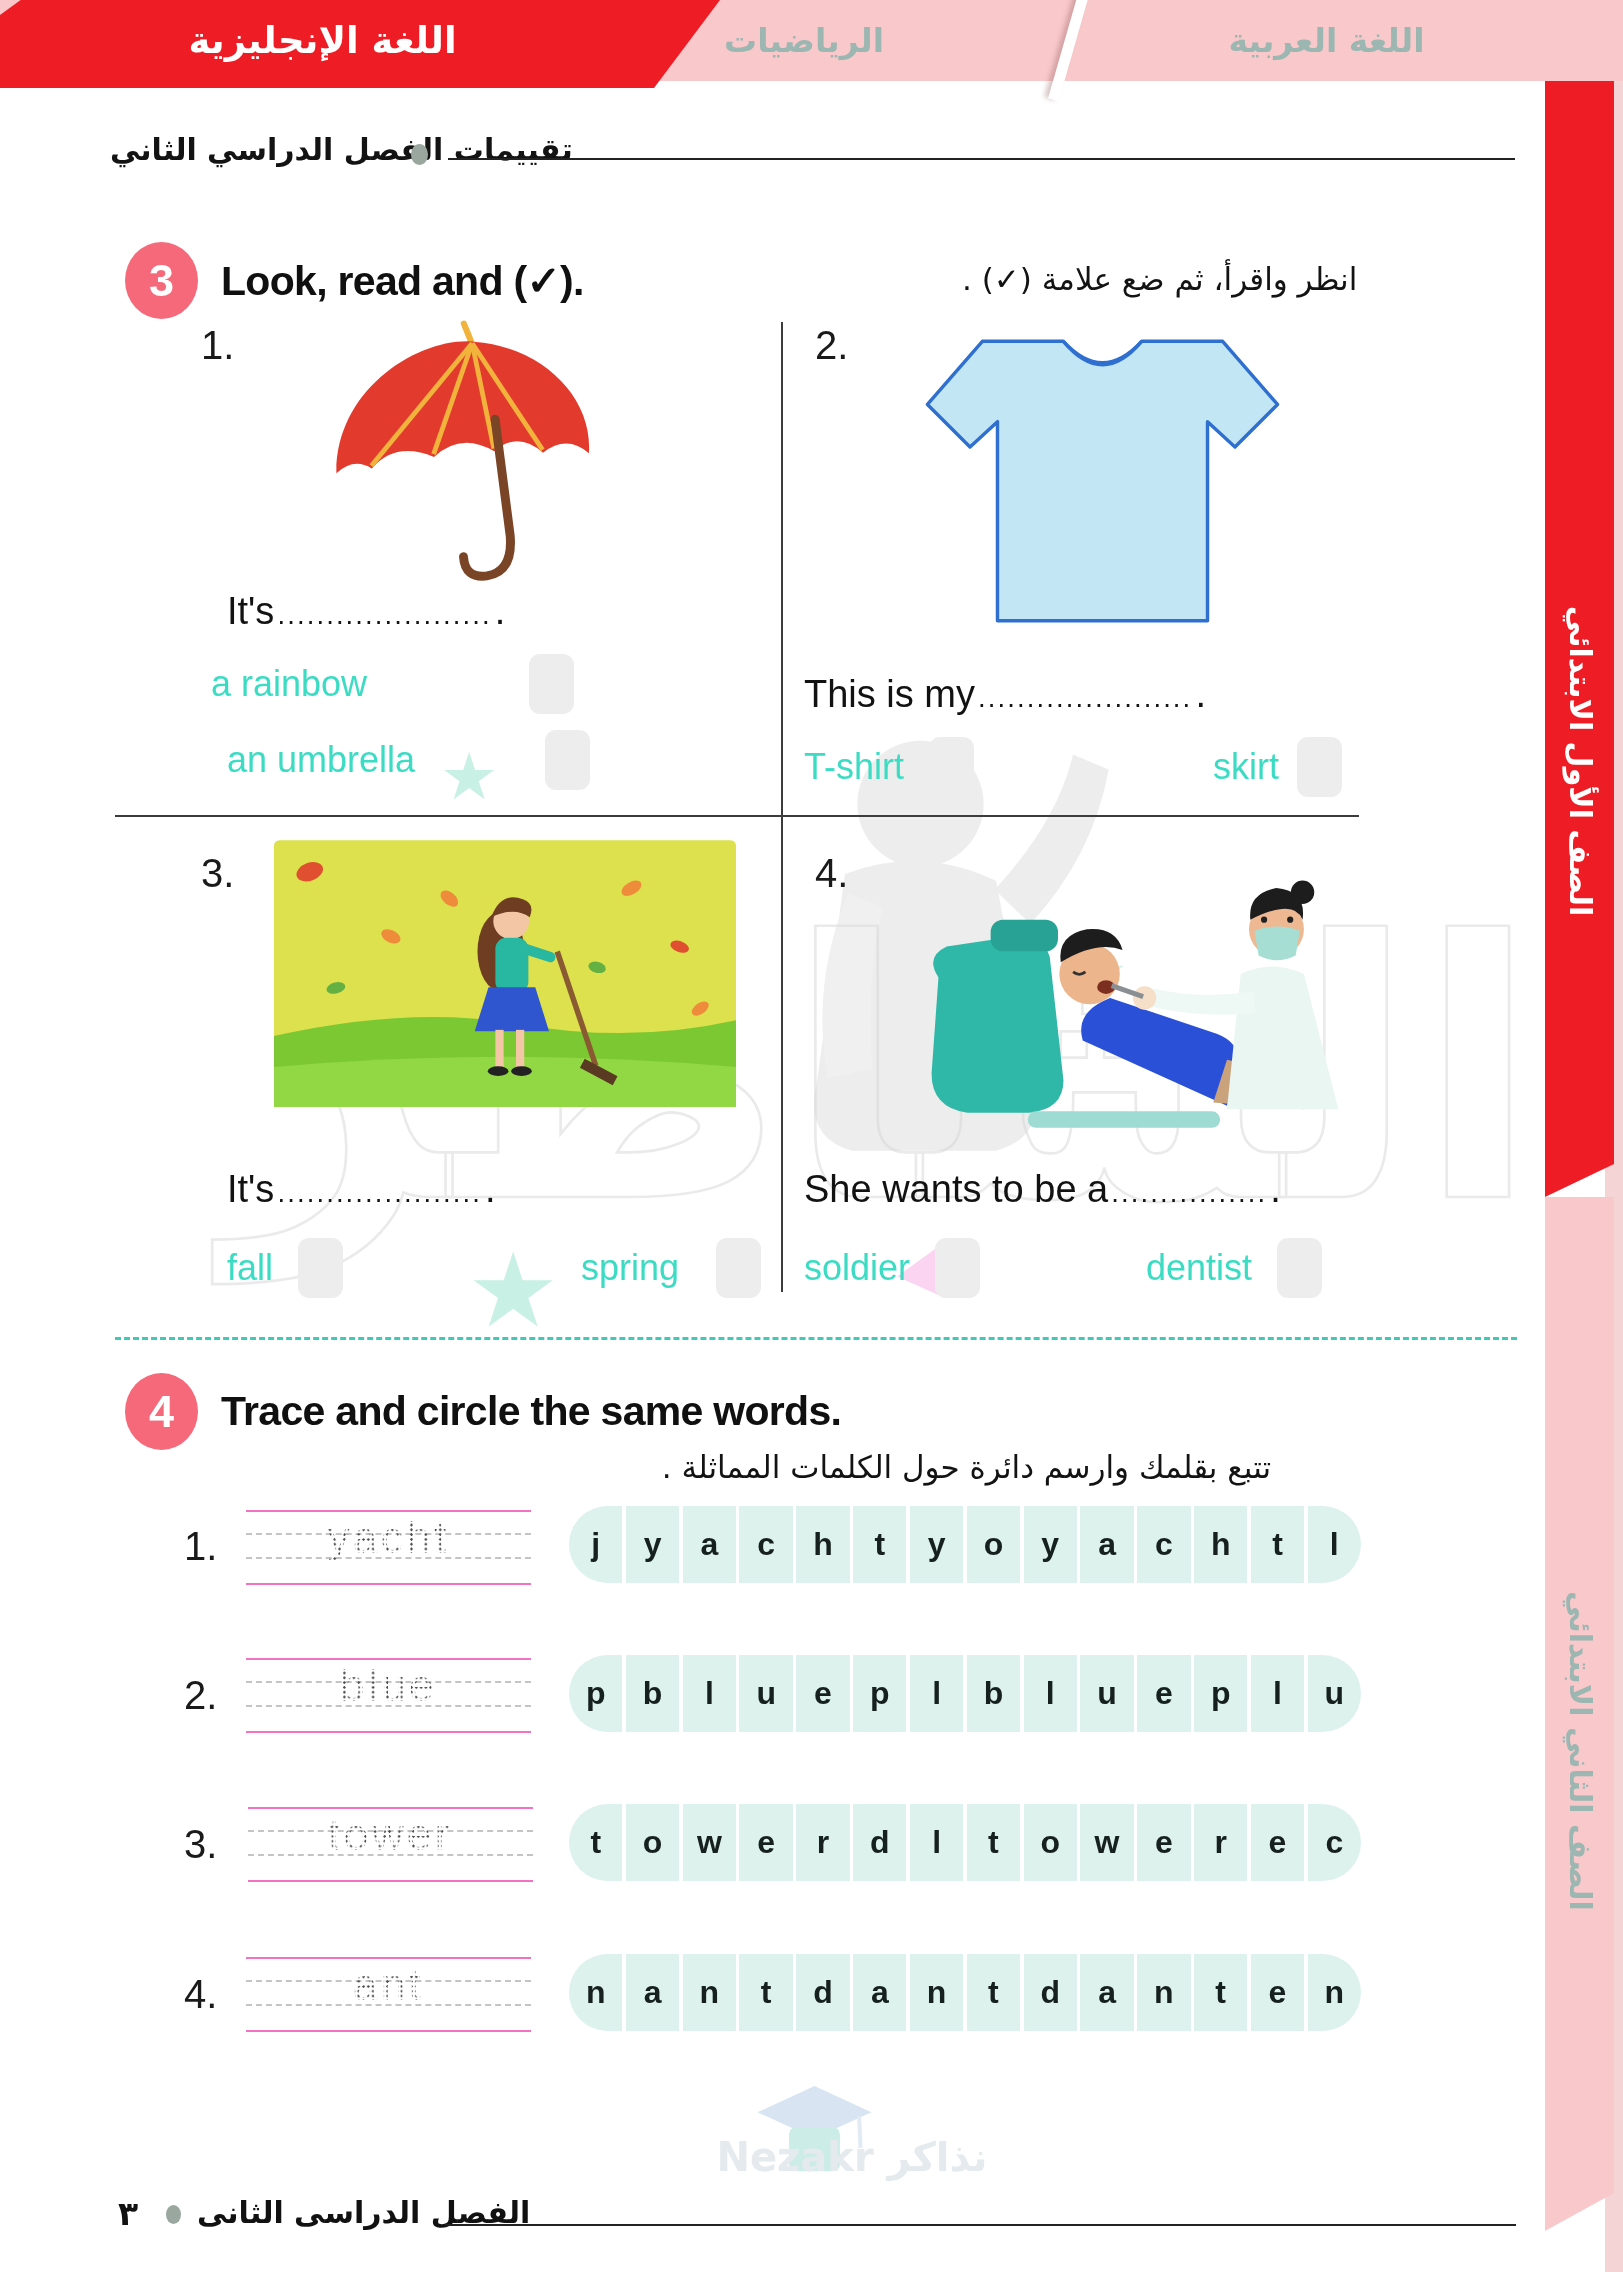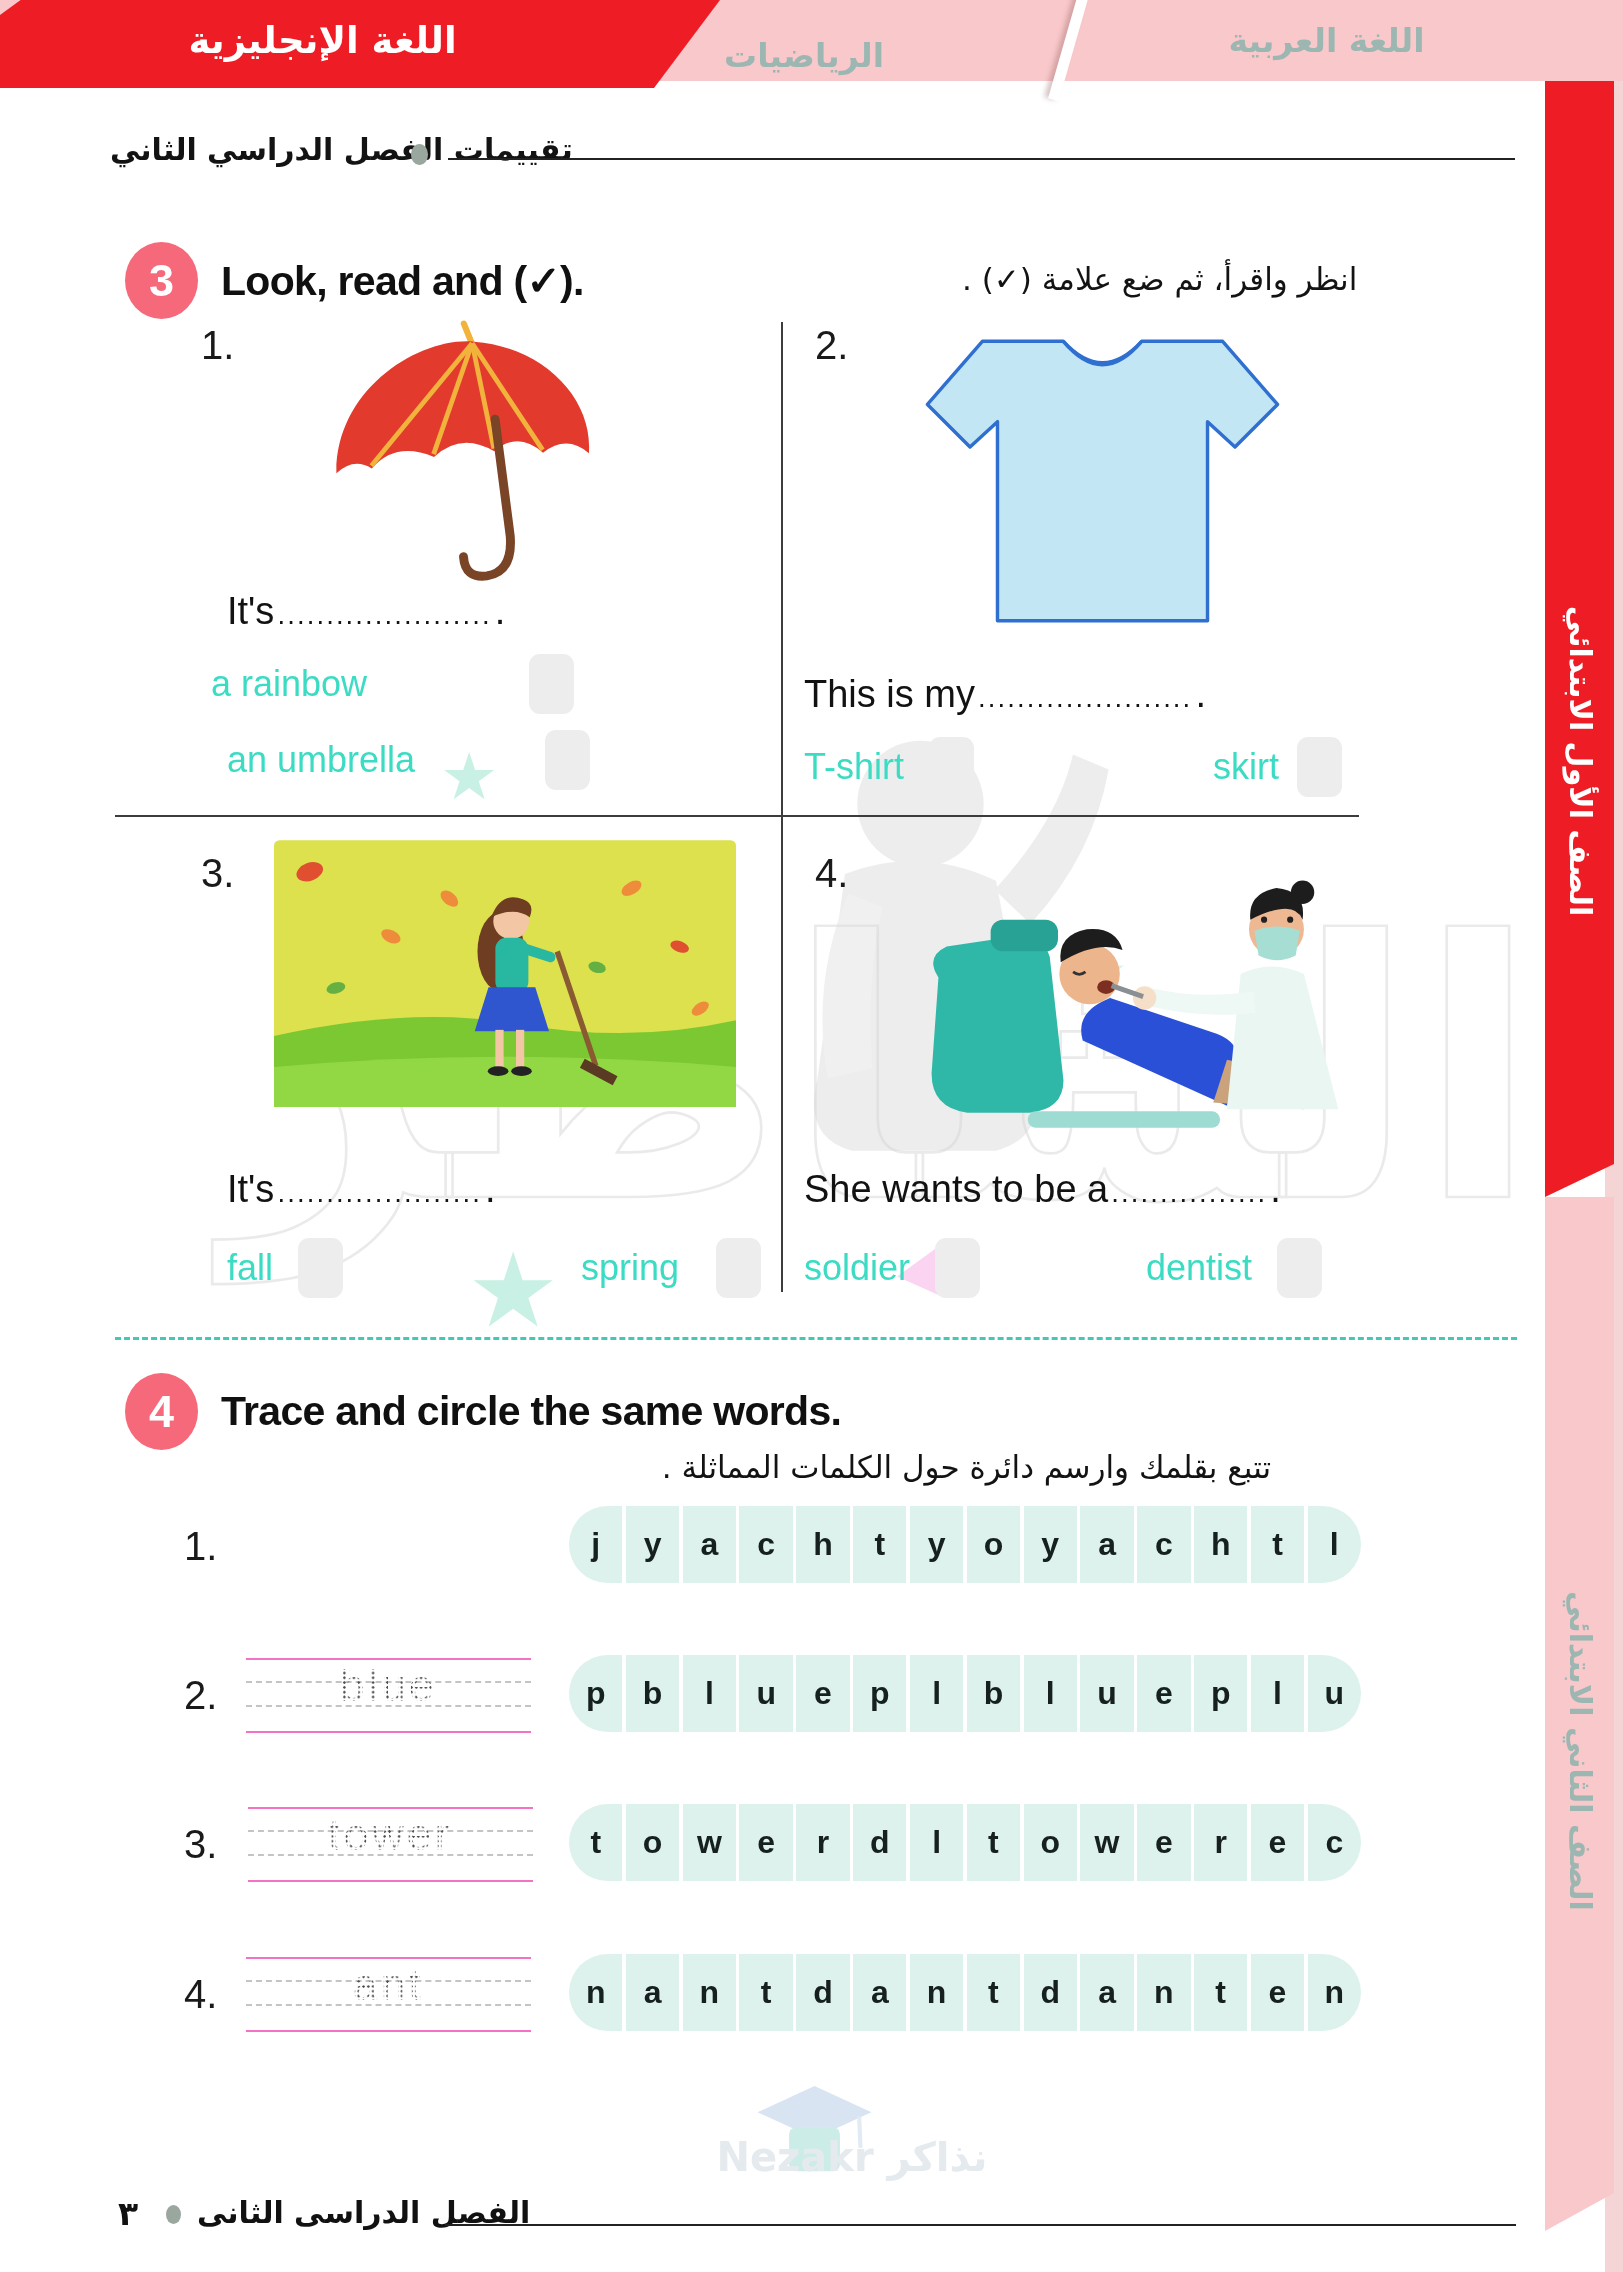--- a/index.html
+++ b/index.html
@@ -89,21 +89,21 @@
     <polygon points="95,6 178,44 95,82 12,44" fill="#d4e2f1"></polygon>
     <rect x="58" y="66" width="74" height="64" rx="10" fill="#c6ebe5"></rect>
     <line x1="160" y1="50" x2="162" y2="96" stroke="#dfe9f2" stroke-width="6"></line>
   </svg>
   <div class="abs wm wm-brand" style="left:694px;top:2134px;width:316px;text-align:center;">
     <span>Nezakr</span> <span>نذاكر</span>
   </div>
 
   <div class="abs topbar z2"></div>
   <div class="abs tab-sep z2"></div>
-  <div class="abs z2 tab-pink-label" style="left:687px;top:20.6px;width:234px;margin-top:15px;">الرياضيات</div>
+  <div class="abs z2 tab-pink-label" style="left:687px;top:20.6px;width:234px;">الرياضيات</div>
   <div class="abs z2 tab-pink-label" style="left:1196px;top:20.6px;width:261px;">اللغة العربية</div>
   <div class="abs tab-red z2"></div>
   <div class="abs tab-red-label z2">اللغة الإنجليزية</div>
 
   <div class="abs side-strip z2"></div>
   <div class="abs side-red z2">
     <span class="side-label" style="top:680px;color:#ffffff;">الصف الأول الابتدائي</span>
   </div>
   <div class="abs side-pink z2">
     <span class="side-label" style="top:554px;color:#9cb6b2;">الصف الثاني الابتدائي</span>
@@ -245,20 +245,25 @@
     <span class="chk"></span>
   </div>
 
   <div class="abs dash-div z2" style="left:115px;top:1337px;width:1402px;"></div>
 
   <div class="abs num-circle z2" style="left:125px;top:1373px;">4</div>
   <div class="abs ex-title z2" style="left:221px;top:1388px;">Trace and circle the same words.</div>
   <div class="abs ar z2" style="left:618px;top:1449px;width:697px;font-size:31px;text-align:center;">تتبع بقلمك وارسم دائرة حول الكلمات المماثلة .</div>
 
   <div class="abs item-num z2" style="left:184px;top:1524px;">1.</div>
+  <div class="abs guide z2" style="left:246px;top:1510px;">
+    <div class="mid" style="top:21px;"></div>
+      <div class="mid" style="top:45px;"></div>
+    <span class="trace-word">yacht</span>
+  </div>
   <div class="abs strip z2" style="left:569px;top:1506px;width:792px;">
       <span class="cell">j</span>
       <span class="cell">y</span>
       <span class="cell">a</span>
       <span class="cell">c</span>
       <span class="cell">h</span>
       <span class="cell">t</span>
       <span class="cell">y</span>
       <span class="cell">o</span>
       <span class="cell">y</span>

